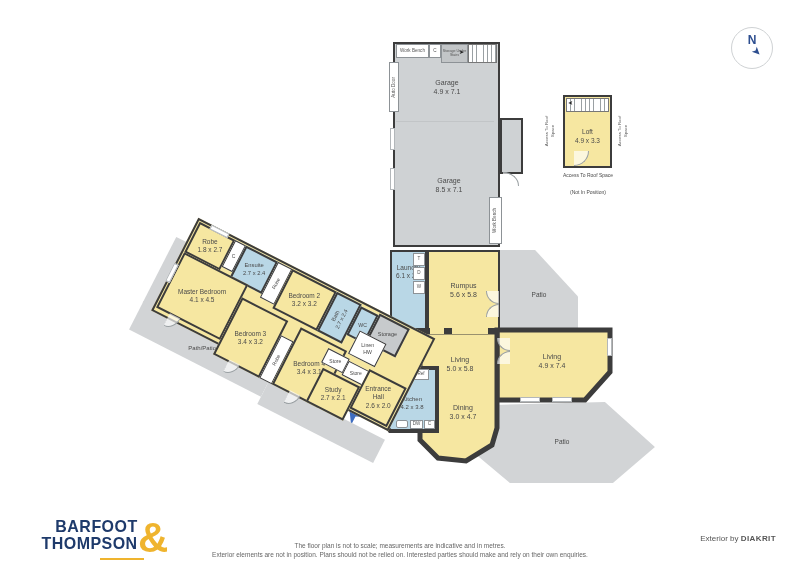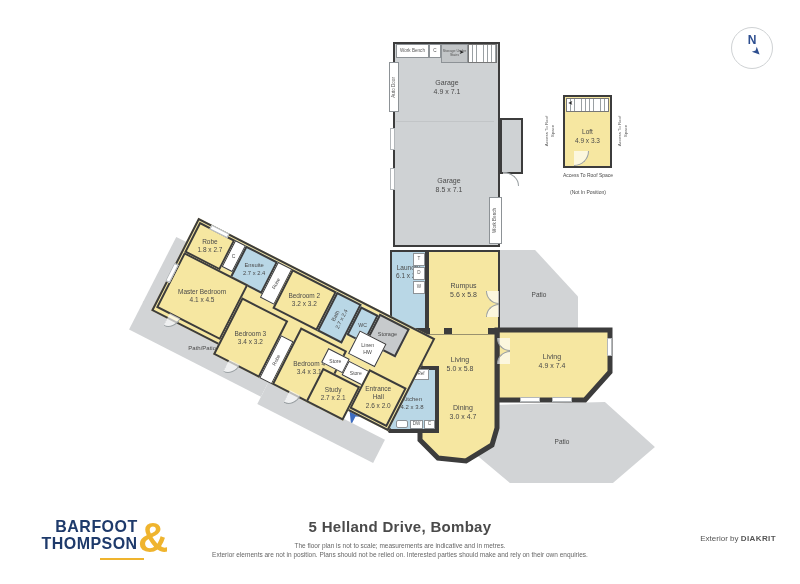--- a/index.html
+++ b/index.html
@@ -290,21 +290,20 @@
     <div class="win" style="left:-4px;top:40px;width:5px;height:20px;"></div>
     <div class="win" style="left:12px;top:-11px;width:20px;height:5px;"></div>
   </div>
 
   <div id="logo">
     <span class="amp">&amp;</span>
     <span class="l1">BARFOOT</span>
     <span class="l2">THOMPSON</span>
     <span class="tag"></span>
   </div>
-  <div id="title">5 Helland Drive, Bombay</div>
   <div class="disc" style="top:542px;">The floor plan is not to scale; measurements are indicative and in metres.</div>
   <div class="disc" style="top:551px;">Exterior elements are not in position. Plans should not be relied on. Interested parties should make and rely on their own enquiries.</div>
   <div id="produced">
     <span>Exterior by</span>
     <b>DIAKRIT</b>
   </div>
 
 </div>
 
 </body></html>

